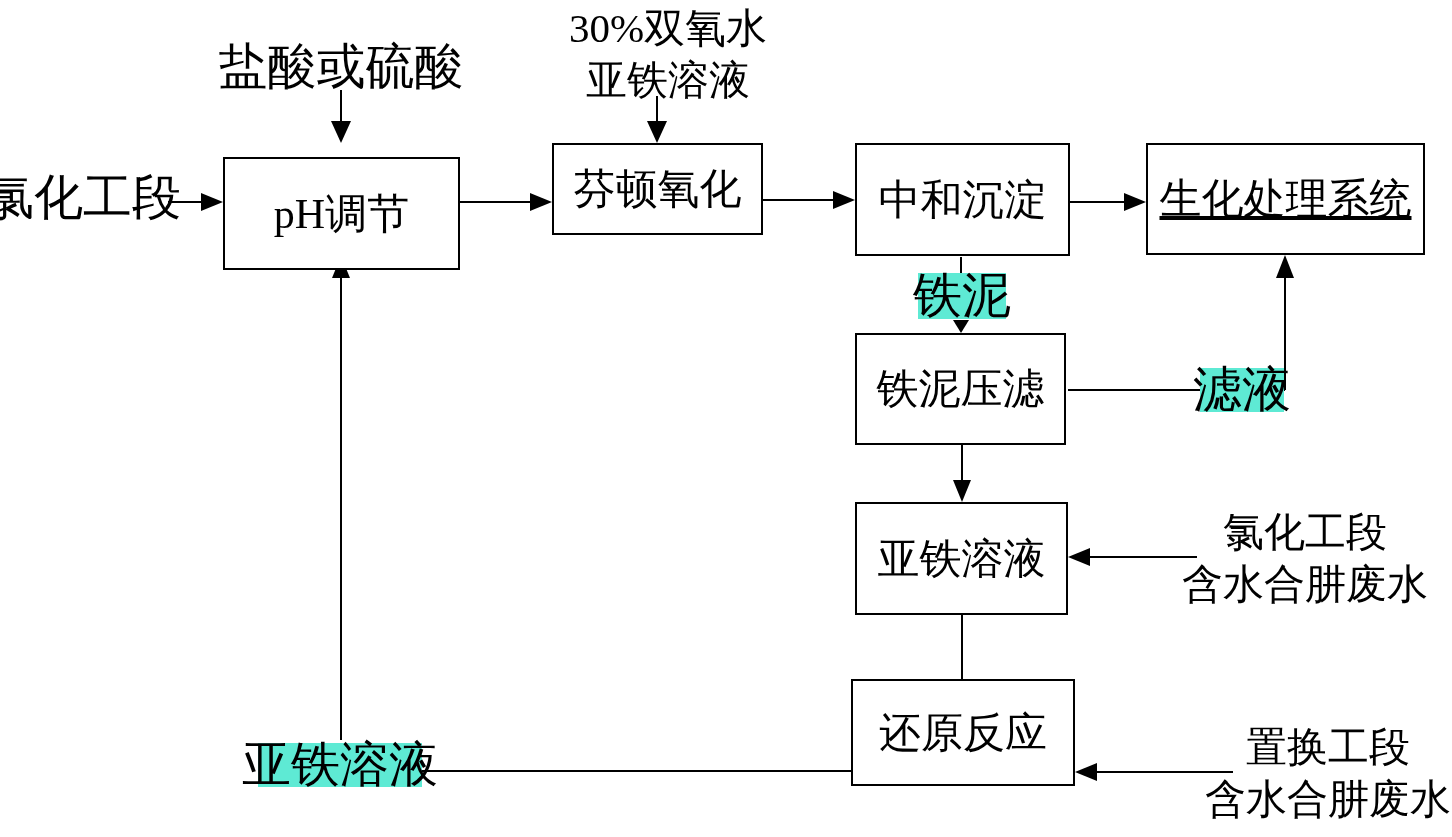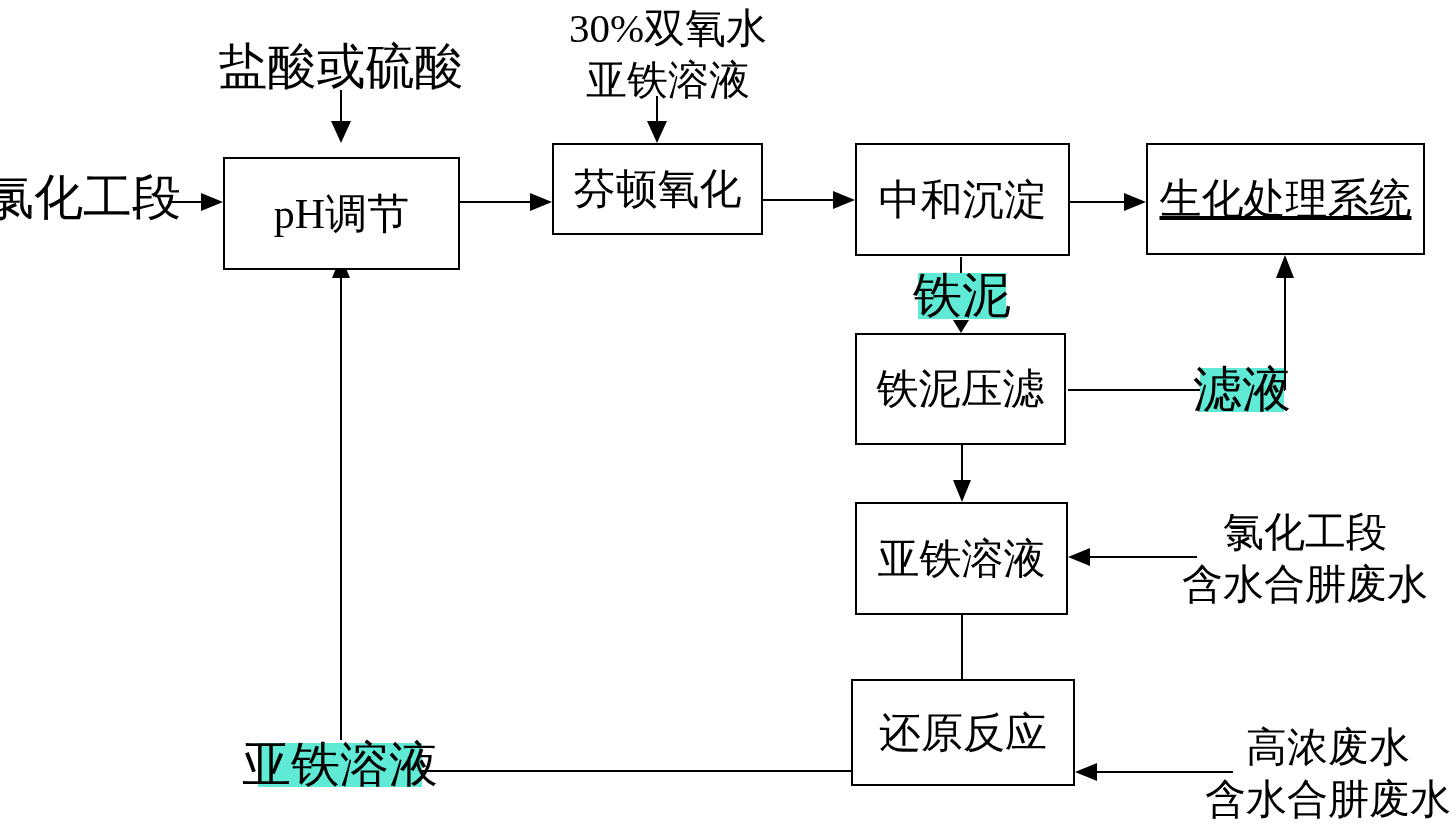--- a/index.html
+++ b/index.html
@@ -180,19 +180,19 @@
   <div class="lbl bg" style="left:918px; top:273px; width:88px; height:46px;">铁泥</div>
 
   <div class="lbl bg" style="left:1200px; top:368px; width:84px; height:44px;">滤液</div>
 
   <div class="lbl2" style="left:1180px; top:506px; width:250px;">
     <div>氯化工段</div>
     <div>含水合肼废水</div>
   </div>
 
   <div class="lbl2" style="left:1203px; top:721px; width:250px;">
-    <div>高浓废水</div>
+    <div>置换工段</div>
     <div>含水合肼废水</div>
   </div>
 
   <div class="lbl bg" style="left:258px; top:743px; width:164px; height:44px;">亚铁溶液</div>
 
 </div>
 
 </body></html>

